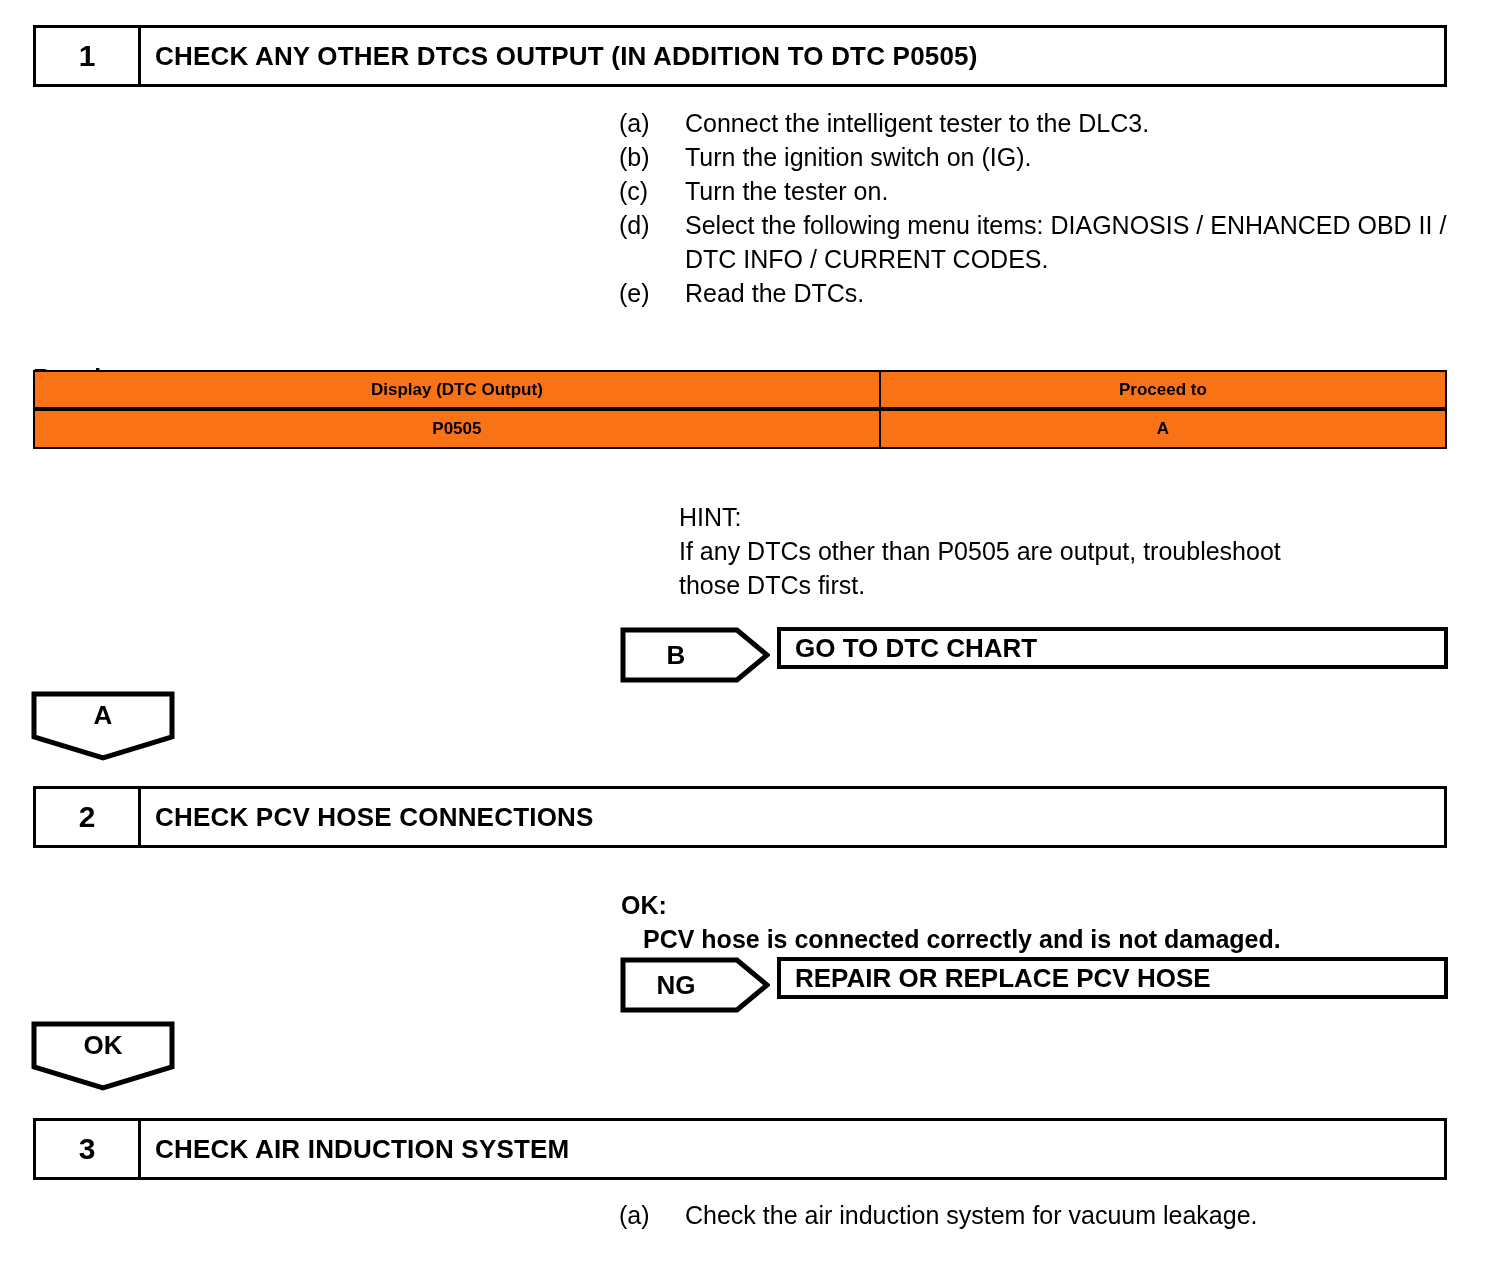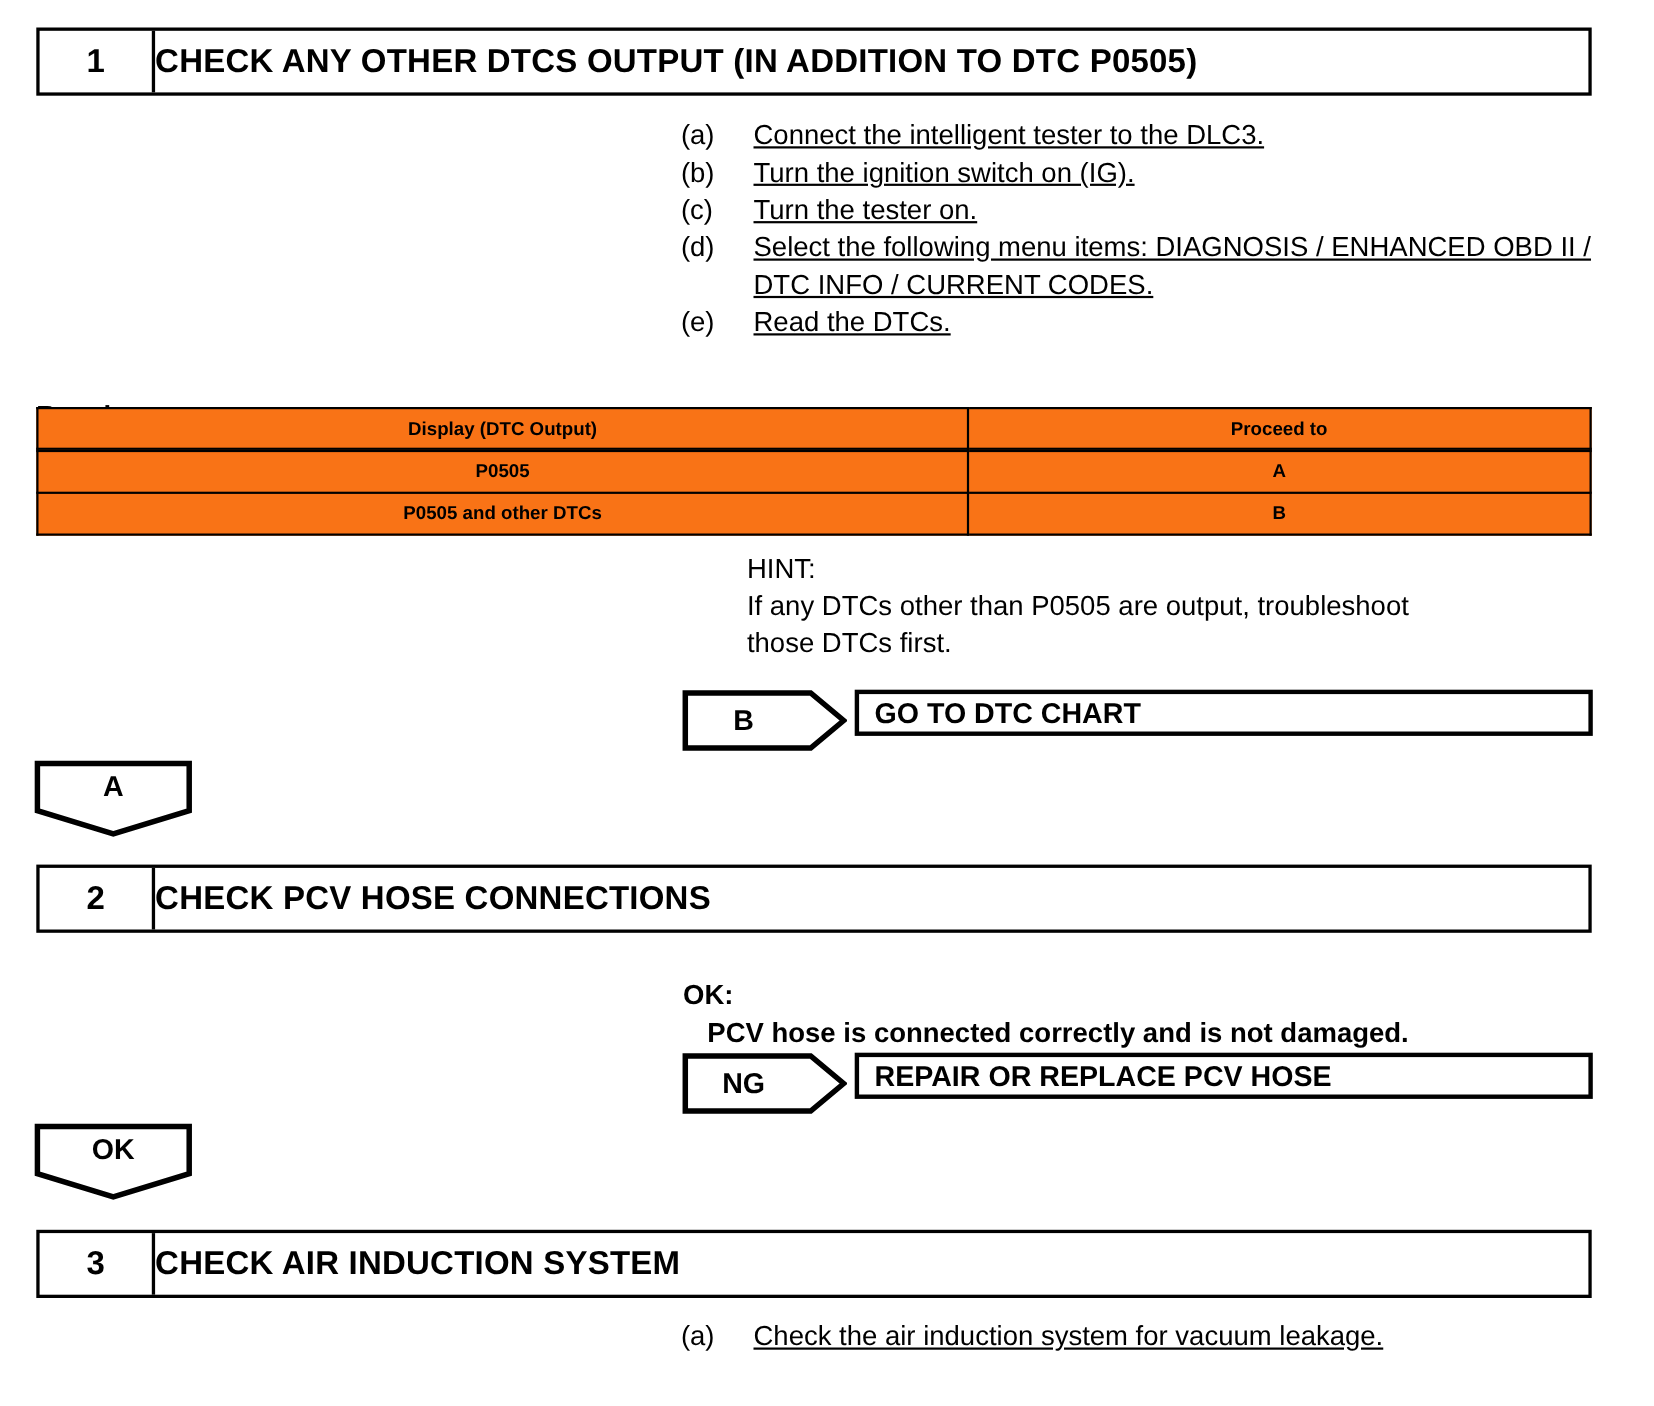--- a/index.html
+++ b/index.html
@@ -39,22 +39,22 @@
     align-items: center;
     justify-content: center;
     font-size: 30px;
     font-weight: bold;
     letter-spacing: 0px;
   }
   .step-title {
     flex: 1;
     display: flex;
     align-items: center;
-    padding-left: 0;
-    font-size: 30px;
+    padding-left: 14px;
+    font-size: 26px;
     font-weight: bold;
     letter-spacing: 0.2px;
     white-space: nowrap;
   }
 
   
   .proc-list {
     position: absolute;
     font-size: 25px;
     line-height: 34px;
@@ -62,21 +62,20 @@
   .proc-item {
     display: flex;
     align-items: flex-start;
   }
   .proc-label {
     width: 66px;
     flex: 0 0 66px;
   }
   .proc-text {
     flex: 1;
-    text-decoration: underline;
   }
 
   
   .result-heading {
     position: absolute;
     left: 33px;
     font-size: 25px;
     font-weight: bold;
     margin-top: 40px;
   }
@@ -241,24 +240,20 @@
       <tr class="dbl-rule">
           <th></th>
           <th></th>
         </tr>
     </thead>
     <tbody>
       <tr>
         <td>P0505</td>
         <td>A</td>
       </tr>
-      <tr>
-        <td>P0505 and other DTCs</td>
-        <td>B</td>
-      </tr>
     </tbody>
   </table>
 
   <div class="hint-block" style="top:500px; left:679px; width:760px;">
     <div>HINT:</div>
     <div>If any DTCs other than P0505 are output, troubleshoot</div>
     <div>those DTCs first.</div>
   </div>
 
   <div class="branch" style="top:627px; left:620px; width:828px;">

